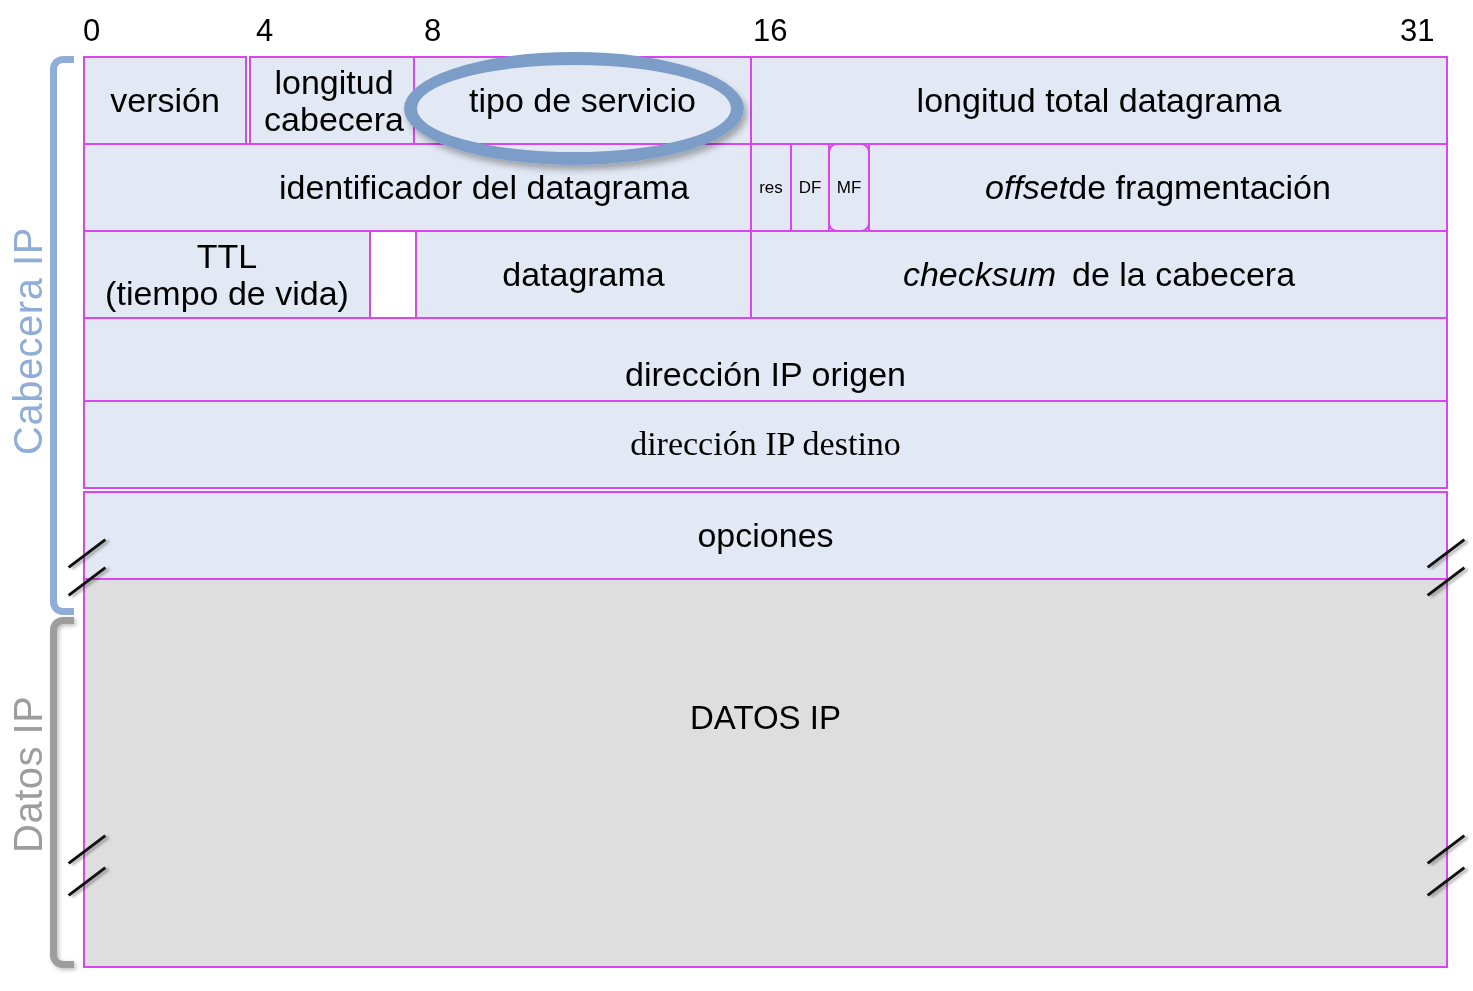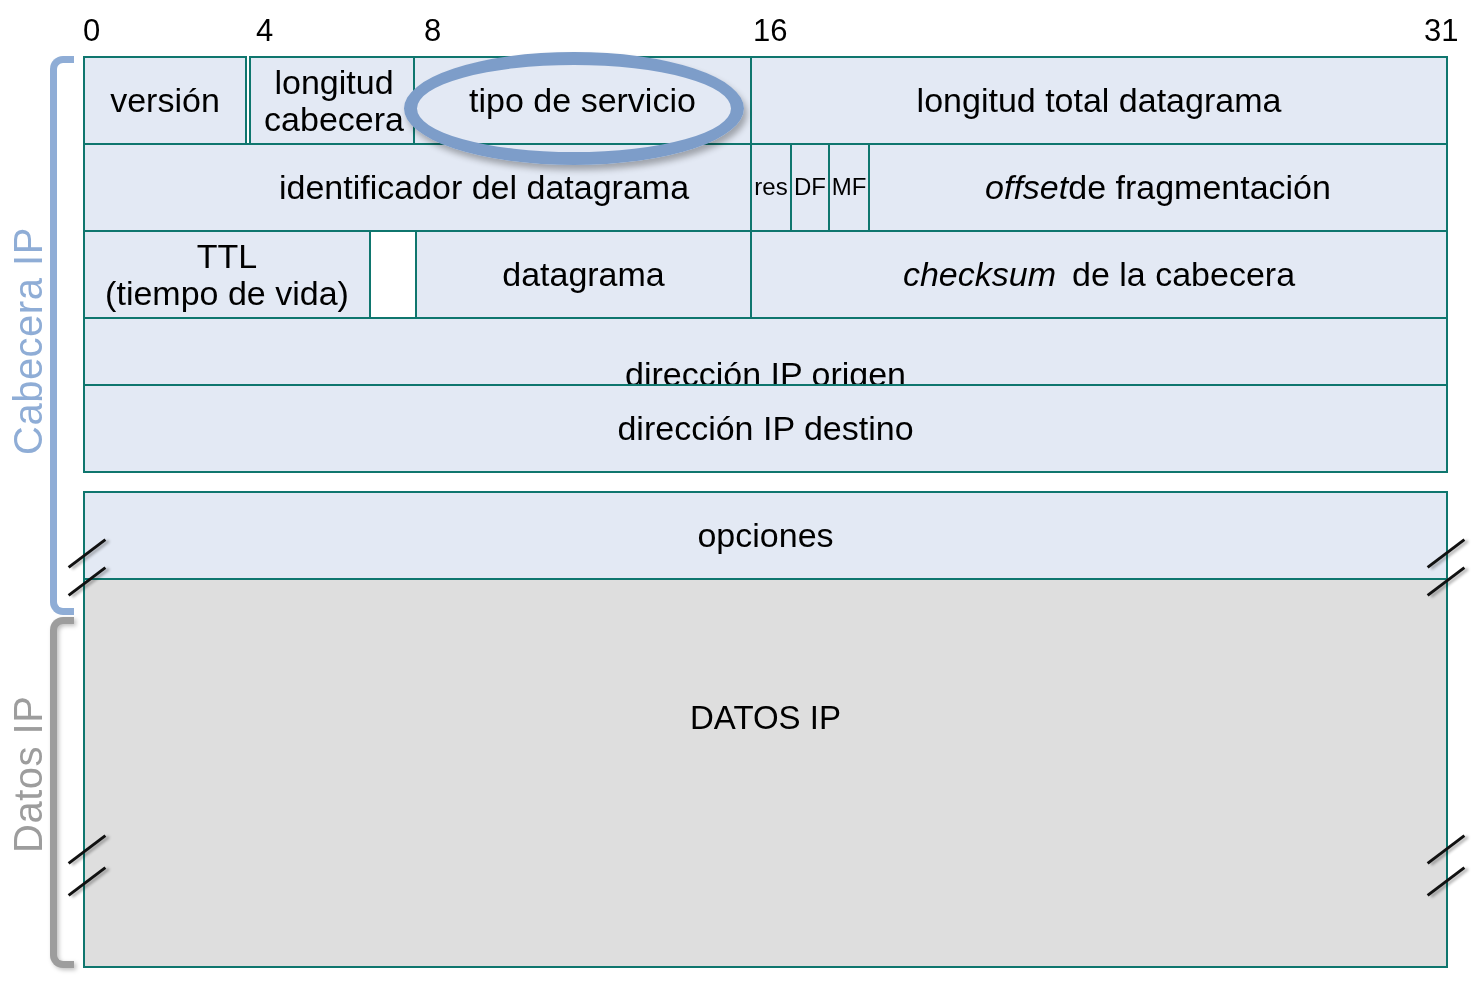--- a/index.html
+++ b/index.html
@@ -31,37 +31,37 @@
   #table {
     position: absolute;
     left: 83px;
     top: 56px;
     width: 1365px;
     height: 912px;
   }
   .cell {
     position: absolute;
     box-sizing: border-box;
-    border: 2px solid #0f766e;
+    border: 2px solid #d946ef;
     background: #e3e9f4;
     display: flex;
     align-items: center;
     justify-content: center;
     text-align: center;
     color: #000000;
     font-size: 34px;
     line-height: 1.12;
     padding: 0 4px;
     overflow: hidden;
   }
   .cell.two-line {
     line-height: 1.08;
   }
   .cell.flag {
-    font-size: 24px;
+    font-size: 17px;
     padding: 0 1px;
   }
   .cell.data {
     background: #dedede;
     align-items: flex-start;
     padding-top: 120px;
     font-size: 33px;
   }
   .ital { font-style: italic; }
 
@@ -119,21 +119,21 @@
 </head>
 <body>
 
 <div id="root">
 
   <div>
     <div class="ruler-tick" style="left:83px;  top:15px;">0</div>
     <div class="ruler-tick" style="left:256px; top:15px;">4</div>
     <div class="ruler-tick" style="left:424px; top:15px;">8</div>
     <div class="ruler-tick" style="left:753px; top:15px;">16</div>
-    <div class="ruler-tick" style="left:1400px;top:15px;margin-left:24px;">31</div>
+    <div class="ruler-tick" style="left:1400px;top:15px;">31</div>
   </div>
 
   <div class="bracket blue" style="left:50px; top:56px; height:559px;"></div>
   <div class="side-label blue" style="left:6px; top:455px;">Cabecera IP</div>
 
   <div class="bracket gray" style="left:50px; top:617px; height:351px;"></div>
   <div class="side-label gray" style="left:6px; top:853px;">Datos IP</div>
 
   <div id="table">
 
@@ -145,40 +145,40 @@
     <div class="cell" style="left:330px; top:0px; width:339px; height:89px;">tipo de servicio</div>
 
     <div class="cell" style="left:667px; top:0px; width:698px; height:89px;">longitud total datagrama</div>
 
     <div class="cell" style="left:0px;   top:87px; width:802px; height:89px;">identificador del datagrama</div>
 
     <div class="cell flag" style="left:667px; top:87px; width:42px; height:89px;">res</div>
 
     <div class="cell flag" style="left:707px; top:87px; width:40px; height:89px;">DF</div>
 
-    <div class="cell flag" style="left:745px; top:87px; width:42px; height:89px;">MF</div>
+    <div class="cell flag" style="left:745px; top:87px; width:42px; height:89px;border-radius:9px;">MF</div>
 
     <div class="cell" style="left:785px; top:87px; width:580px; height:89px;">
       <span class="ital">offset</span>
         <span> de fragmentación</span>
     </div>
 
     <div class="cell two-line" style="left:0px;   top:174px; width:288px; height:89px; white-space:pre-line;">TTL
 (tiempo de vida)</div>
 
     <div class="cell" style="left:332px; top:174px; width:337px; height:89px;">datagrama</div>
 
     <div class="cell" style="left:667px; top:174px; width:698px; height:89px;gap:16px;">
       <span class="ital">checksum</span>
         <span> de la cabecera</span>
     </div>
 
     <div class="cell" style="left:0px; top:261px; width:1365px; height:114px;">dirección IP origen</div>
 
-    <div class="cell" style="left:0px; top:328px; width:1365px; height:89px;">dirección IP destino</div>
+    <div class="cell" style="left:0px; top:344px; width:1365px; height:89px;font-family:Liberation Serif, serif;">dirección IP destino</div>
 
     <div class="cell" style="left:0px; top:435px; width:1365px; height:89px;">opciones</div>
 
     <div class="cell data" style="left:0px; top:522px; width:1365px; height:390px;">DATOS IP</div>
 
   </div>
 
   <div class="breakmark" style="left:64px;   top:552px;"></div>
   <div class="breakmark" style="left:64px;   top:580px;"></div>
   <div class="breakmark" style="left:1423px; top:552px;"></div>

